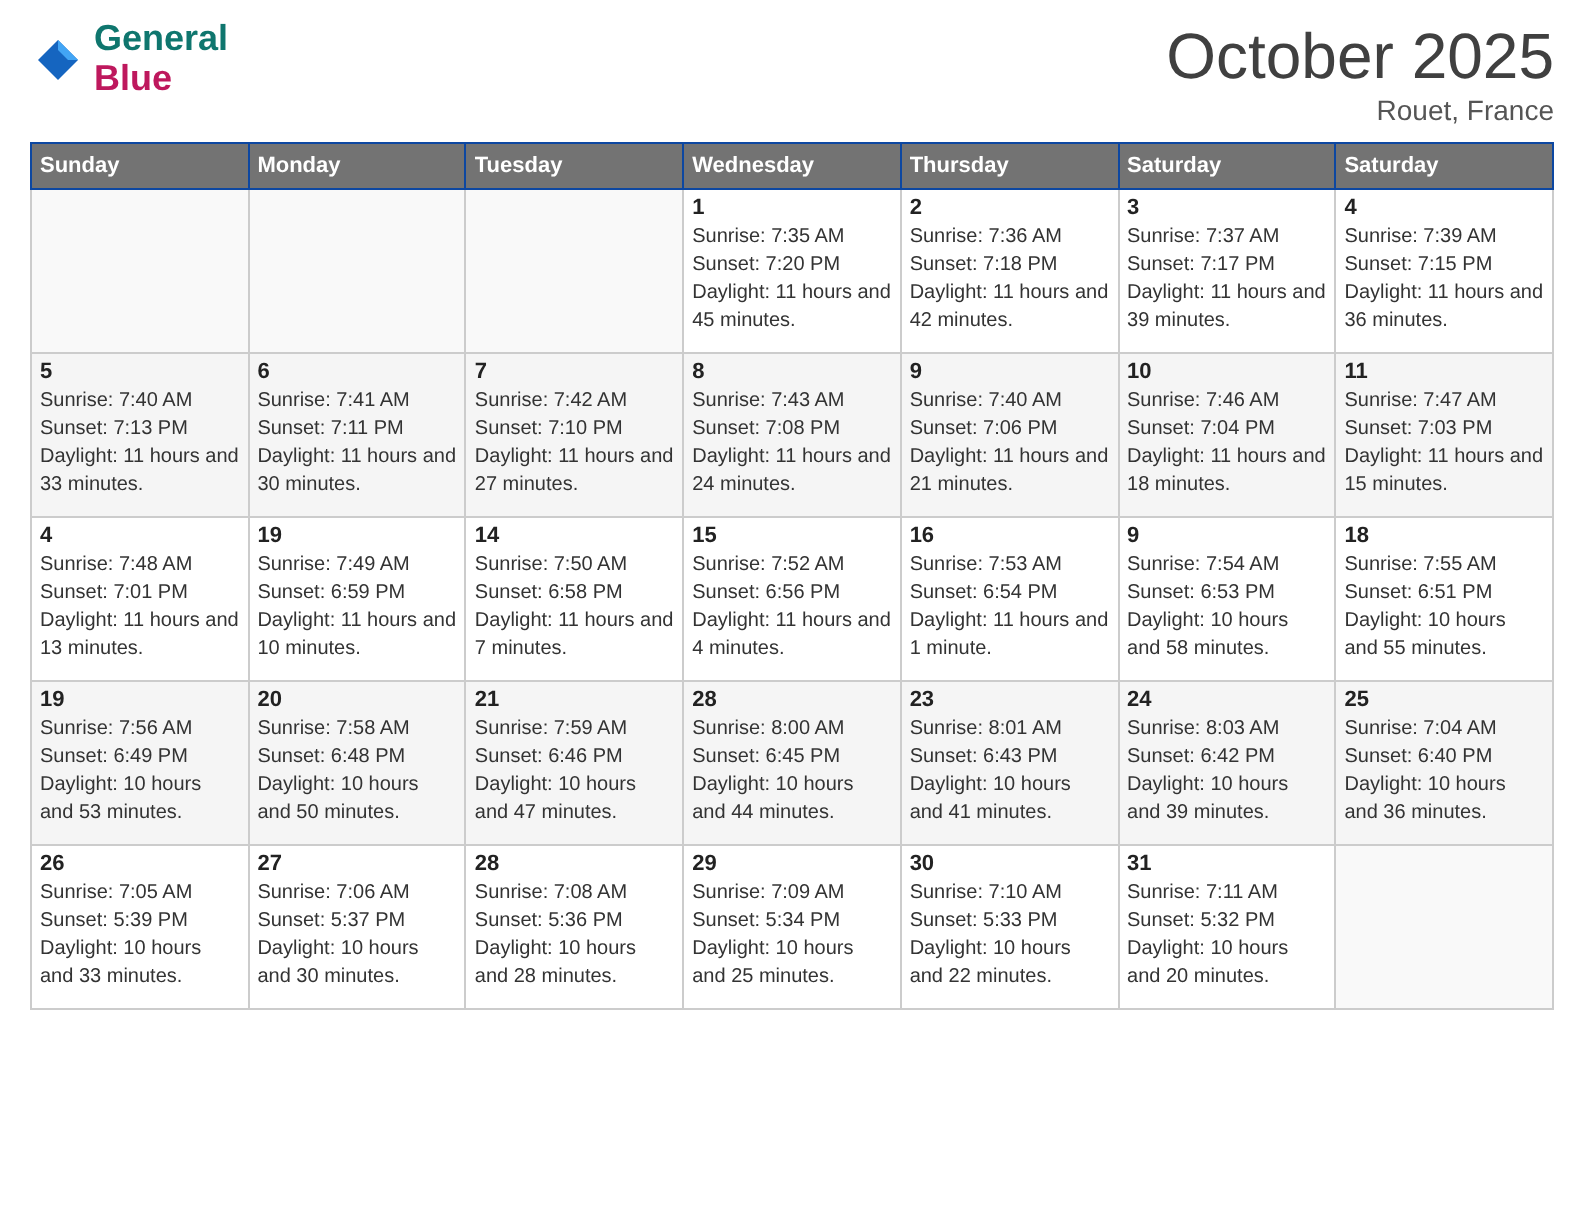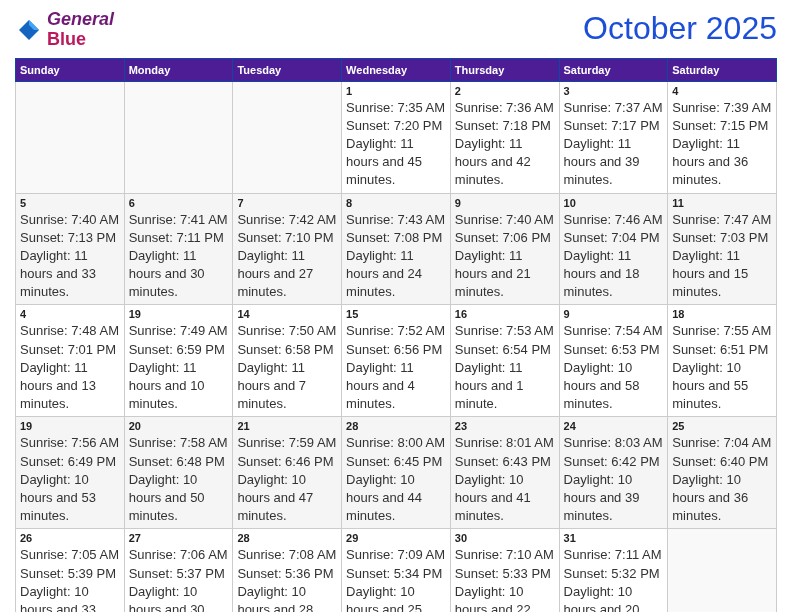--- a/index.html
+++ b/index.html
@@ -25,45 +25,45 @@
     .logo {
       display: flex;
       align-items: center;
       gap: 4px;
     }
     .logo-text {
       font-size: 18px;
       font-weight: bold;
       line-height: 1.1;
     }
-    .logo-general { color: #701a75; font-style: italic; }
+    .logo-general { color: #0f766e; }
     .logo-blue { color: #be185d; }
     .logo-icon {
       width: 28px;
       height: 28px;
     }
     .title-block {
       text-align: right;
     }
     .month-title {
       font-size: 32px;
       font-weight: normal;
-      color: #1d4ed8;
+      color: #404040;
     }
     .location {
       font-size: 14px;
       color: #555;
     }
     .calendar {
       width: 100%;
       border-collapse: collapse;
       table-layout: fixed;
     }
     .calendar th {
-      background: #4c1d95;
+      background: #737373;
       color: #fff;
       font-size: 11px;
       font-weight: bold;
       padding: 5px 4px;
       text-align: left;
       border: 1px solid #0d47a1;
     }
     .calendar td {
       vertical-align: top;
       border: 1px solid #ccc;
@@ -82,21 +82,21 @@
     .calendar tr:nth-child(even) td.empty {
       background: #f0f0f0;
     }
     .day-number {
       font-weight: bold;
       font-size: 11px;
       margin-bottom: 2px;
       color: #222;
     }
     .day-info {
-      font-size: 13px;
+      font-size: 10px;
       line-height: 1.4;
       color: #333;
     }
   </style>
 </head>
 <body>
 
 <div class="page">
   <div class="header">
     <div class="logo">
@@ -104,20 +104,21 @@
         <polygon points="14,4 24,14 14,24 4,14" fill="#1565c0"></polygon>
         <polygon points="14,4 24,14 19,14 14,9" fill="#42a5f5"></polygon>
       </svg>
       <div class="logo-text">
         <span class="logo-general">General</span><br>
         <span class="logo-blue">Blue</span>
       </div>
     </div>
     <div class="title-block">
       <div class="month-title">October 2025</div>
+      <div class="location">Rouet, France</div>
     </div>
   </div>
 
   <table class="calendar">
     <thead>
       <tr>
       <th>Sunday</th>
           <th>Monday</th>
           <th>Tuesday</th>
           <th>Wednesday</th>

